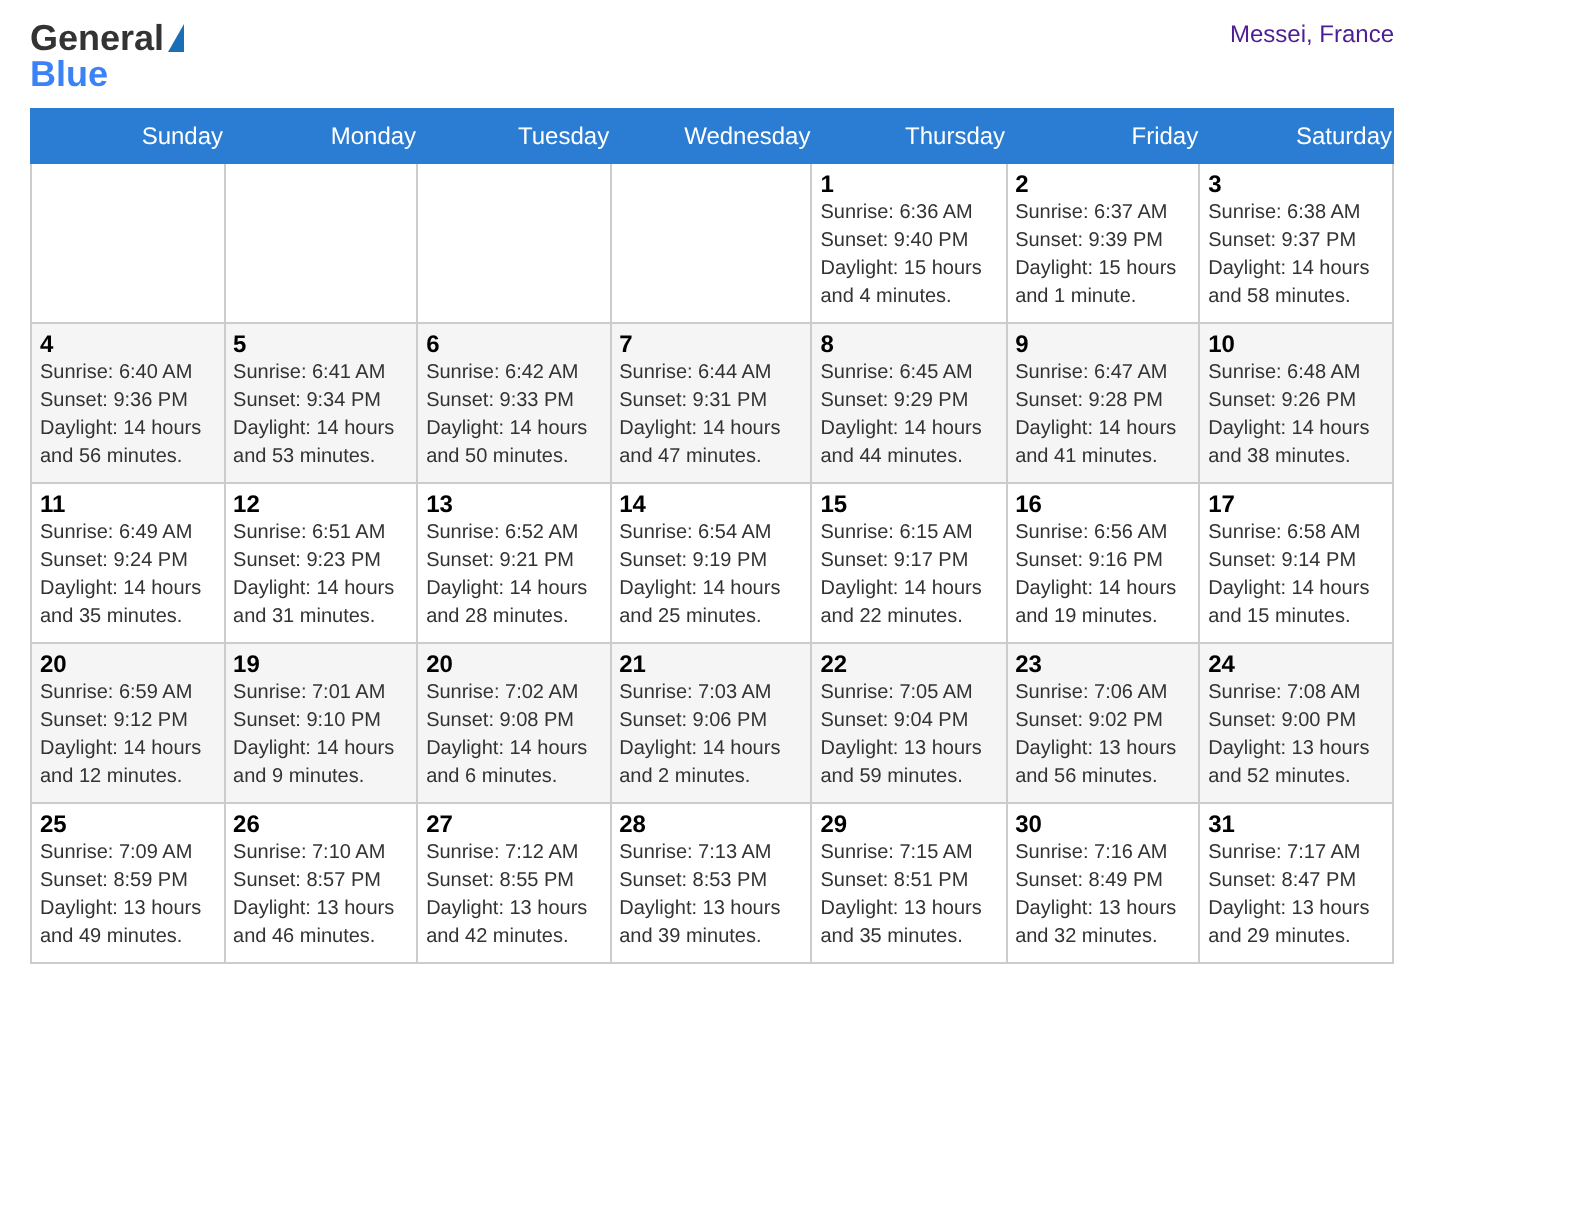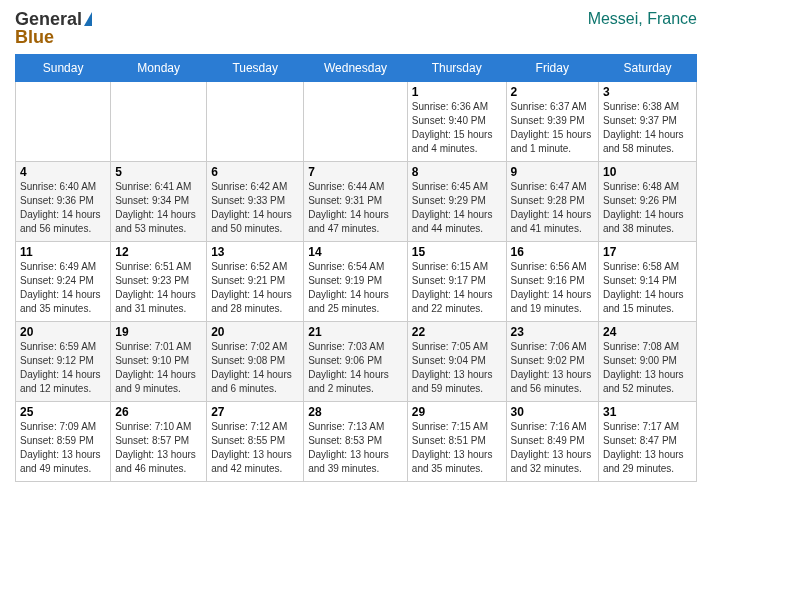--- a/index.html
+++ b/index.html
@@ -27,21 +27,21 @@
     }
     .logo-general {
       font-size: 18px;
       font-weight: bold;
       color: #333;
       line-height: 1;
     }
     .logo-blue {
       font-size: 18px;
       font-weight: bold;
-      color: #a16207;
+      color: #3b82f6;
       line-height: 1;
     }
     .logo-triangle {
       display: inline-block;
       width: 0;
       height: 0;
       border-left: 8px solid transparent;
       border-bottom: 14px solid #1a6eb5;
       margin-left: 2px;
       vertical-align: middle;
@@ -49,33 +49,33 @@
     .title-section {
       text-align: right;
     }
     .month-title {
       font-size: 36px;
       font-weight: normal;
       color: #333;
       line-height: 1.1;
     }
     .location {
-      font-size: 16px;
-      color: #0f766e;
+      font-size: 12px;
+      color: #4c1d95;
     }
     .calendar {
       width: 100%;
       border-collapse: collapse;
       font-size: 11px;
     }
     .calendar th {
       background: #2b7cd3;
       color: #fff;
-      padding: 6px 12px;
-      text-align: center;
+      padding: 6px 0;
+      text-align: right;
       font-weight: normal;
       font-size: 12px;
       border: 1px solid #2b7cd3;
     }
     .calendar td {
       border: 1px solid #ccc;
       padding: 3px 4px;
       vertical-align: top;
       width: 113px;
       height: 80px;

